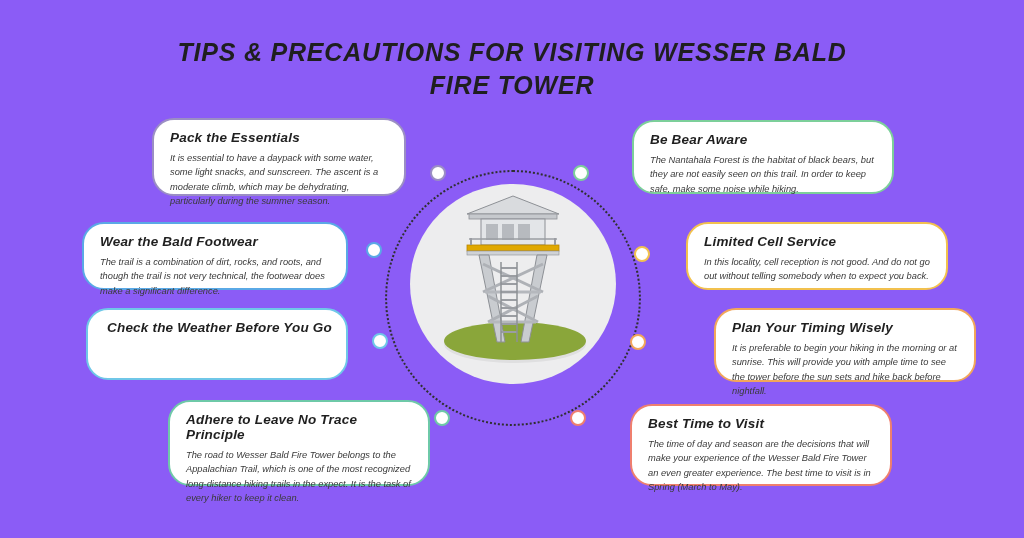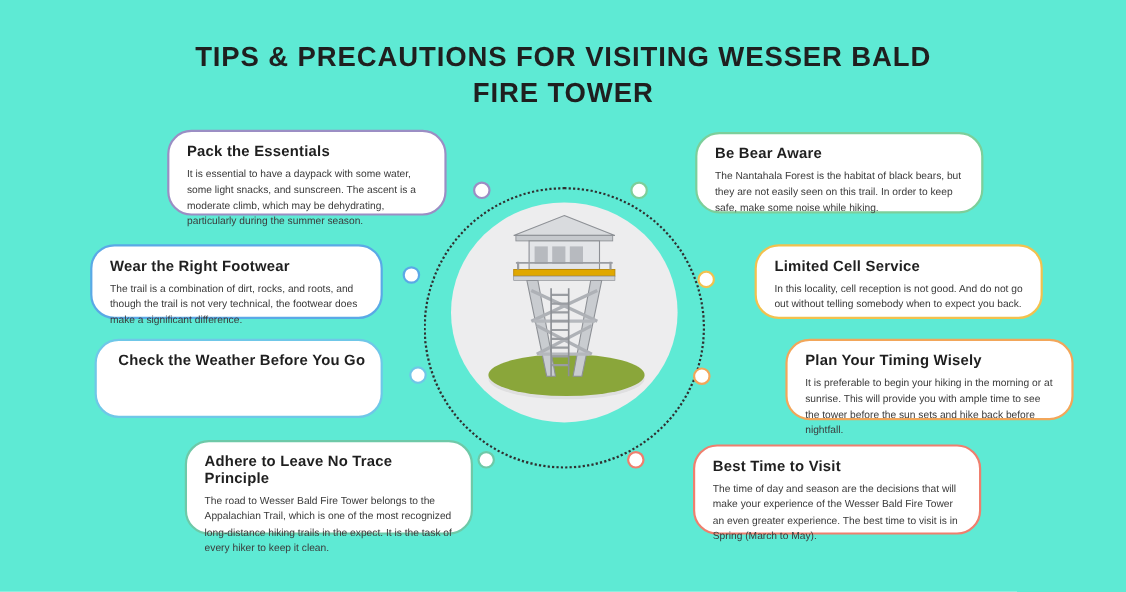--- a/index.html
+++ b/index.html
@@ -11,21 +11,22 @@
     height: 538px;
     background: #f7f7f7;
     font-family: "Liberation Sans", sans-serif;
     overflow: hidden;
     position: relative;
   }
   #infographic {
     position: relative;
     width: 1024px;
     height: 538px;
-    background: #5eead4;
+    background: #8b5cf6;
+    font-style: italic;
   }
   .title {
     position: absolute;
     top: 36px;
     left: 0;
     width: 1024px;
     text-align: center;
     font-size: 25px;
     font-weight: bold;
     line-height: 1.33;
@@ -183,21 +184,21 @@
   <div class="node" style="left:634px; top:246px; border-color:#f2c14e;"></div>
   <div class="node" style="left:630px; top:334px; border-color:#f2a65a;"></div>
   <div class="node" style="left:570px; top:410px; border-color:#ef7f6e;"></div>
 
   <div class="card" style="left:152px; top:118px; width:254px; height:78px; border-color:#9b8ec4;">
     <h3>Pack the Essentials</h3>
     <p>It is essential to have a daypack with some water, some light snacks, and sunscreen. The ascent is a moderate climb, which may be dehydrating, particularly during the summer season.</p>
   </div>
 
   <div class="card" style="left:82px; top:222px; width:266px; height:68px; border-color:#5aa9e6;">
-    <h3>Wear the Right Footwear</h3>
+    <h3>Wear the Bald Footwear</h3>
     <p>The trail is a combination of dirt, rocks, and roots, and though the trail is not very technical, the footwear does make a significant difference.</p>
   </div>
 
   <div class="card" style="left:86px; top:308px; width:262px; height:72px; border-color:#6fc7e8;text-align:right;">
     <h3>Check the Weather Before You Go</h3>
   </div>
 
   <div class="card" style="left:168px; top:400px; width:262px; height:86px; border-color:#6ec9a8;">
     <h3>Adhere to Leave No Trace Principle</h3>
     <p>The road to Wesser Bald Fire Tower belongs to the Appalachian Trail, which is one of the most recognized long-distance hiking trails in the expect. It is the task of every hiker to keep it clean.</p>

